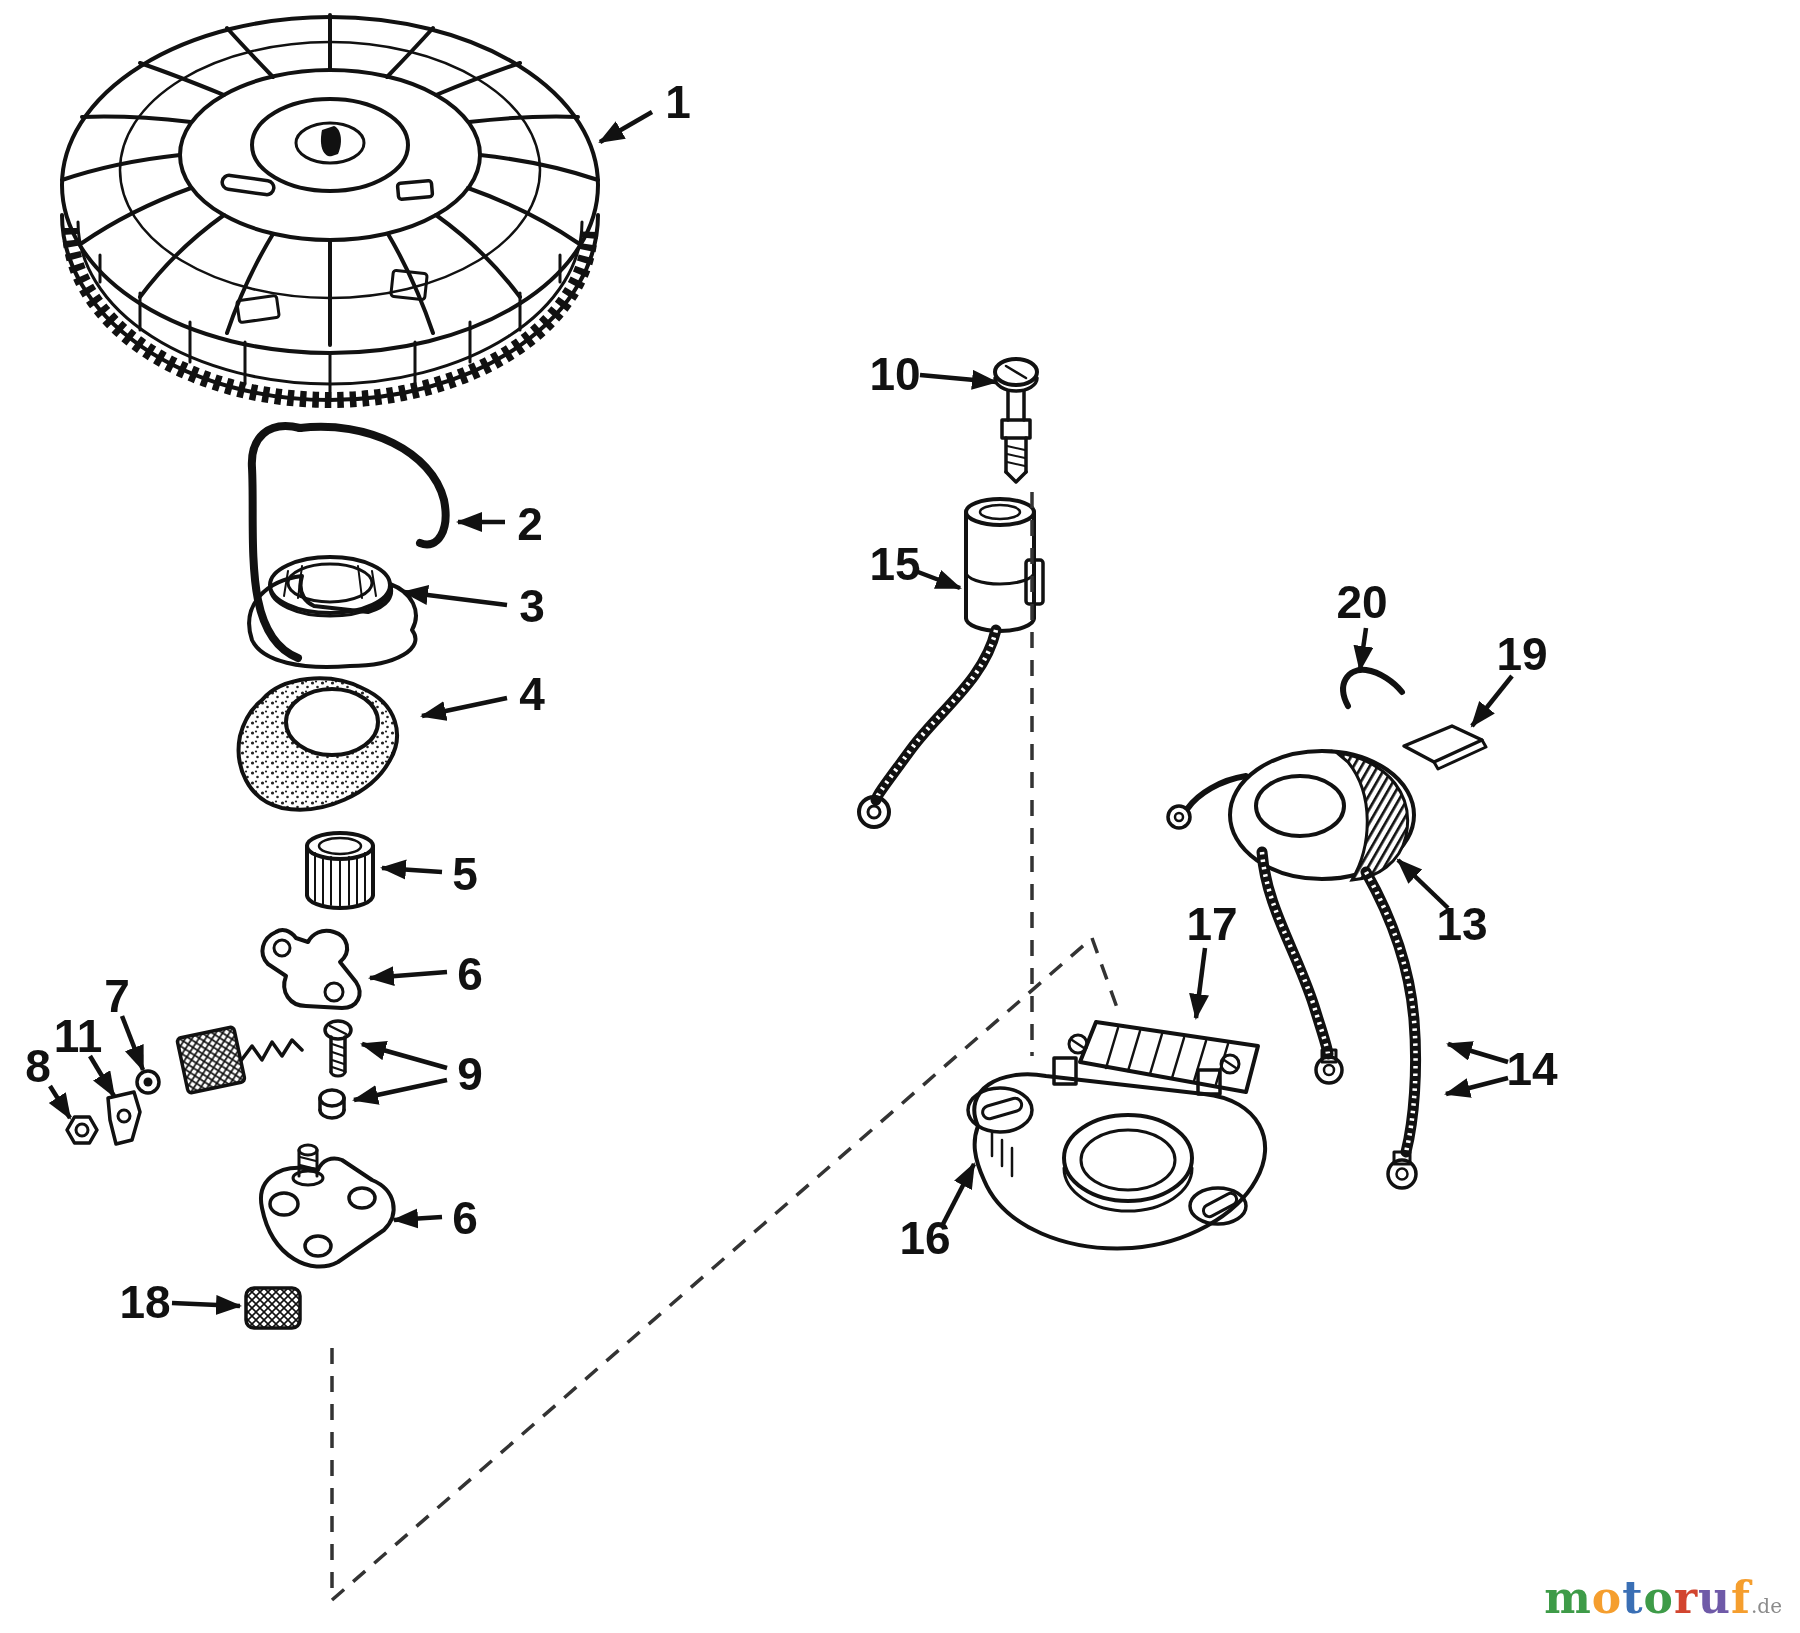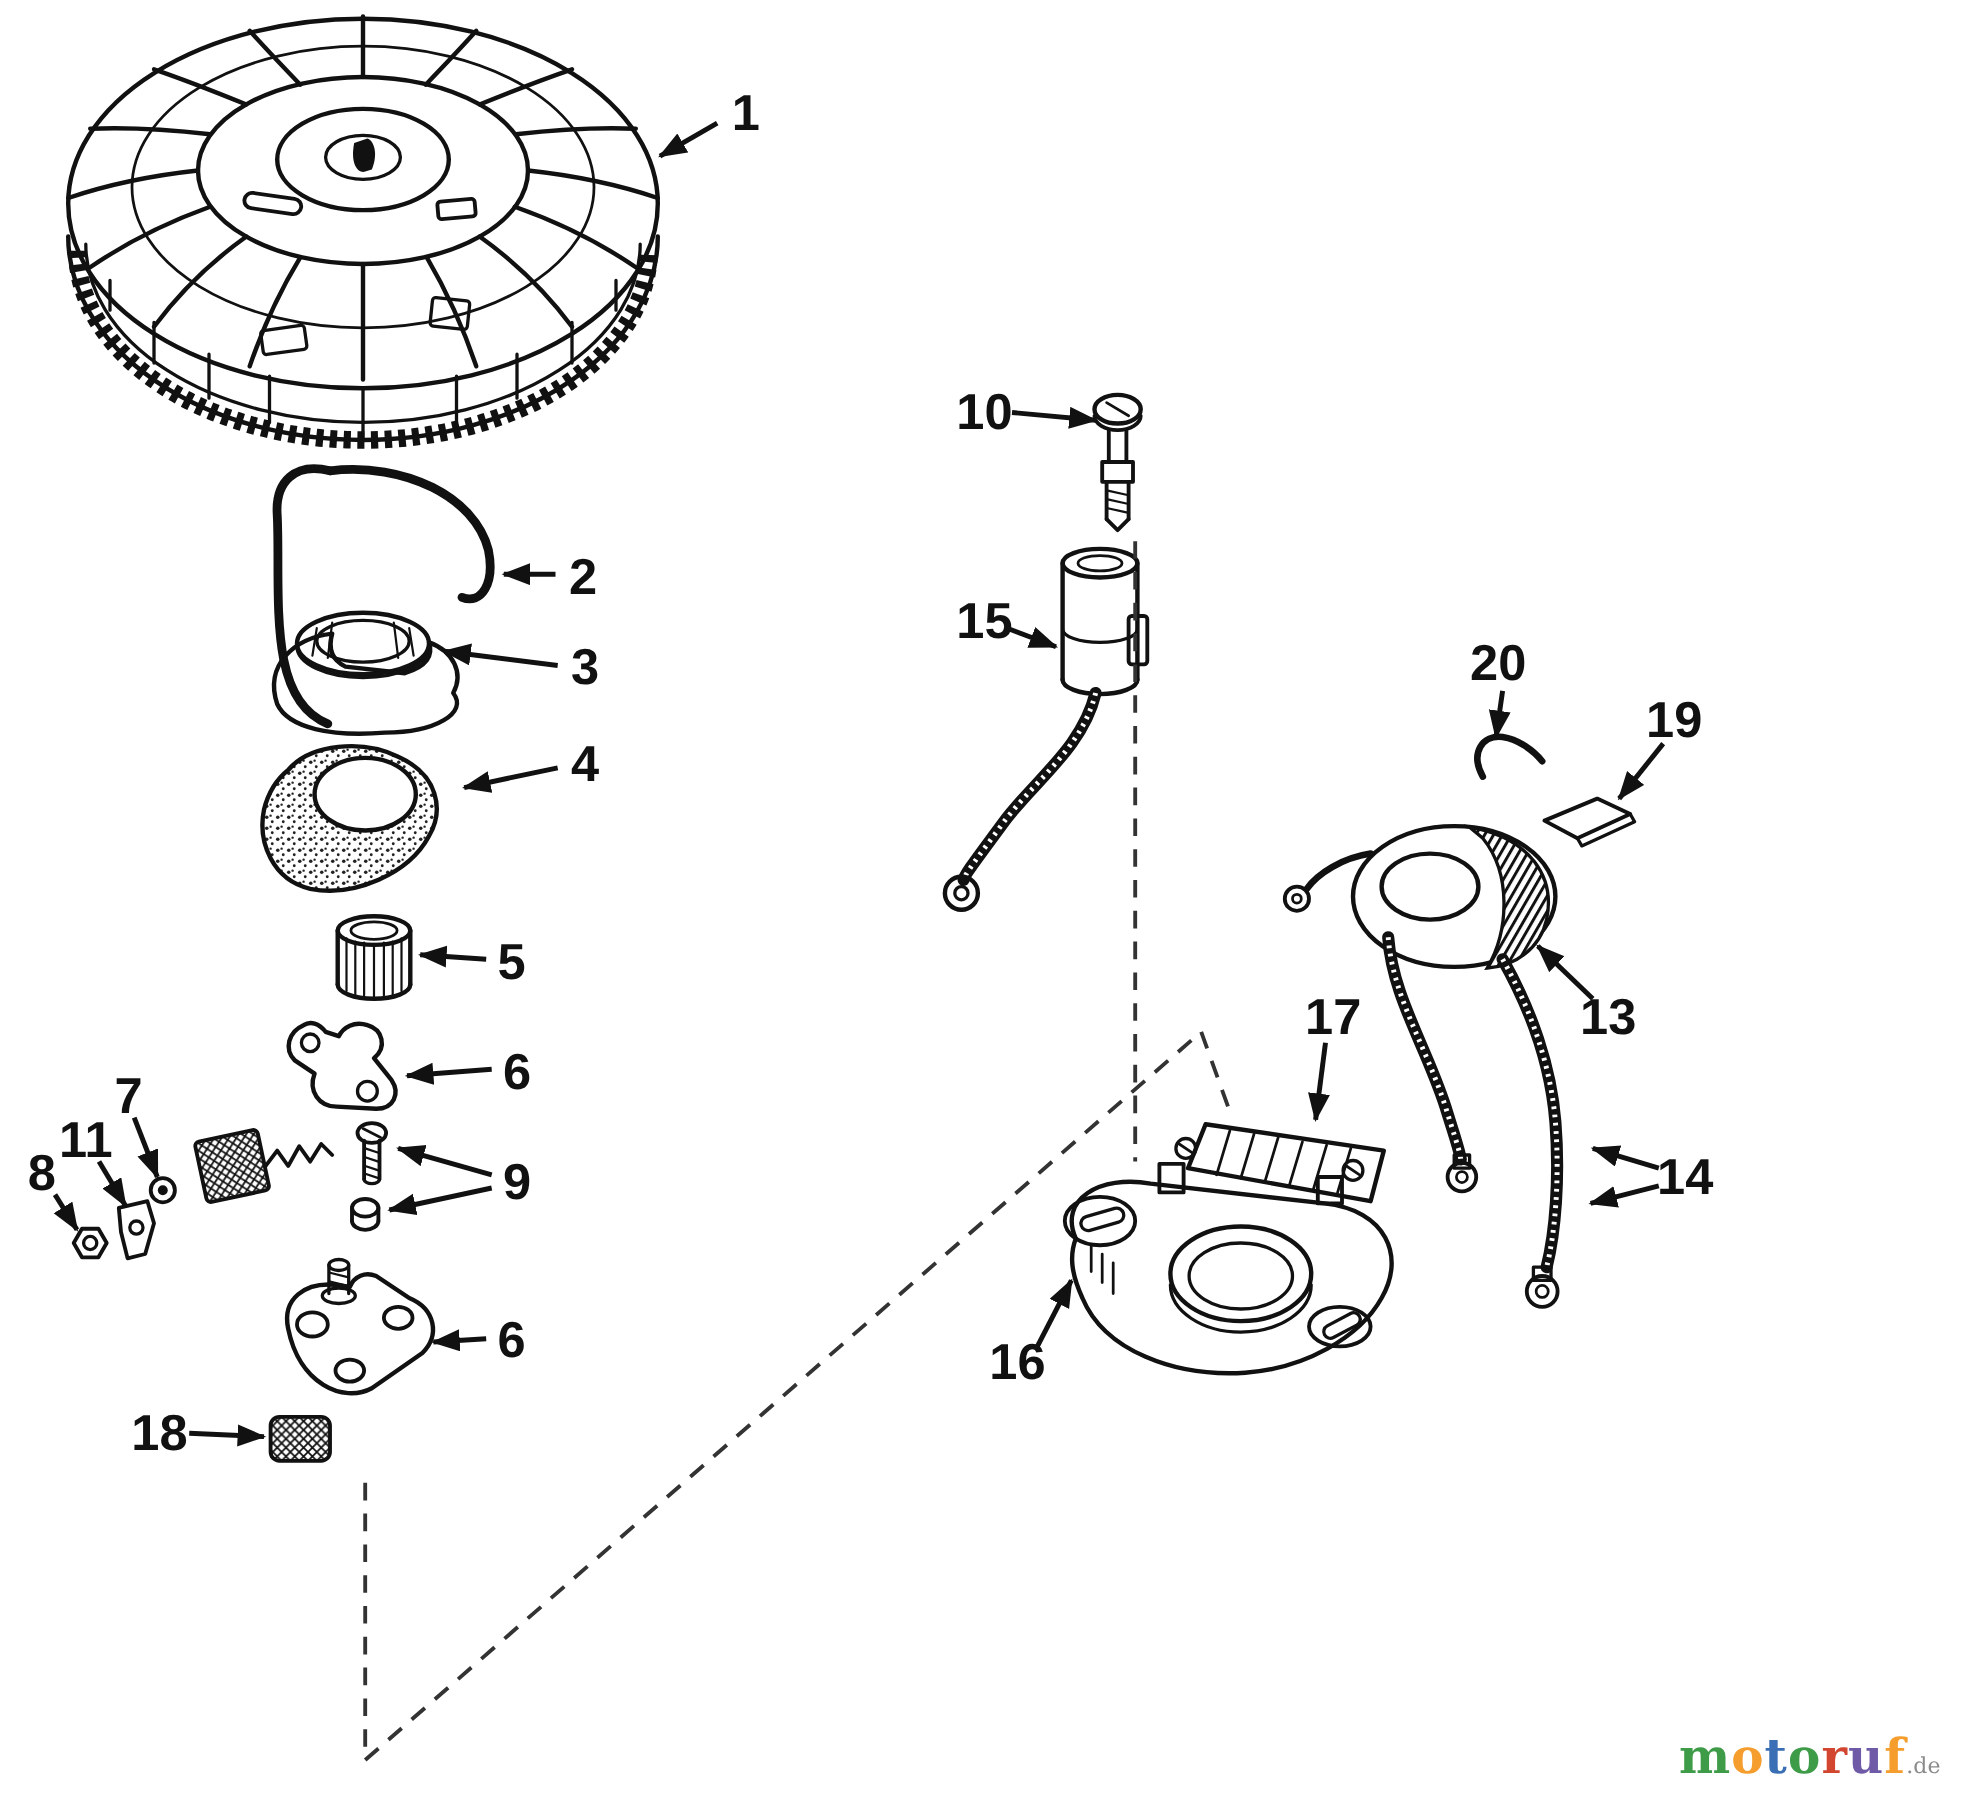--- a/index.html
+++ b/index.html
@@ -2,21 +2,21 @@
 <html><head>
 <meta charset="utf-8">
 <style>
   html,body{margin:0;padding:0;background:#fff;}
   .stage{position:relative;width:1800px;height:1633px;background:#fff;overflow:hidden;}
   .stage svg{position:absolute;left:0;top:0;}
   .callout{font:700 46px "Liberation Sans",sans-serif;fill:#111;}
   .ln{stroke:#111;fill:none;stroke-linecap:round;stroke-linejoin:round;}
   .leader{stroke:#111;fill:none;stroke-width:4.5;}
   .dash{stroke:#333;fill:none;stroke-width:3.5;stroke-dasharray:16 12;}
-  .wm{position:absolute;right:36px;bottom:10px;font-family:"DejaVu Serif",serif;font-weight:700;font-size:44px;letter-spacing:1px;white-space:nowrap;}
+  .wm{position:absolute;right:18px;bottom:10px;font-family:"DejaVu Serif",serif;font-weight:700;font-size:44px;letter-spacing:1px;white-space:nowrap;}
   .wm .suffix{font-size:20px;font-weight:400;letter-spacing:0;}
 </style>
 </head>
 <body>
 
 <div class="stage">
 <svg viewBox="0 0 1800 1633" width="1800" height="1633">
   <defs>
     <marker id="arrowhead" markerUnits="userSpaceOnUse" markerWidth="28" markerHeight="22" refX="24" refY="10" orient="auto">
       <path d="M0,0 L26,10 L0,20 Z" fill="#111"></path>

